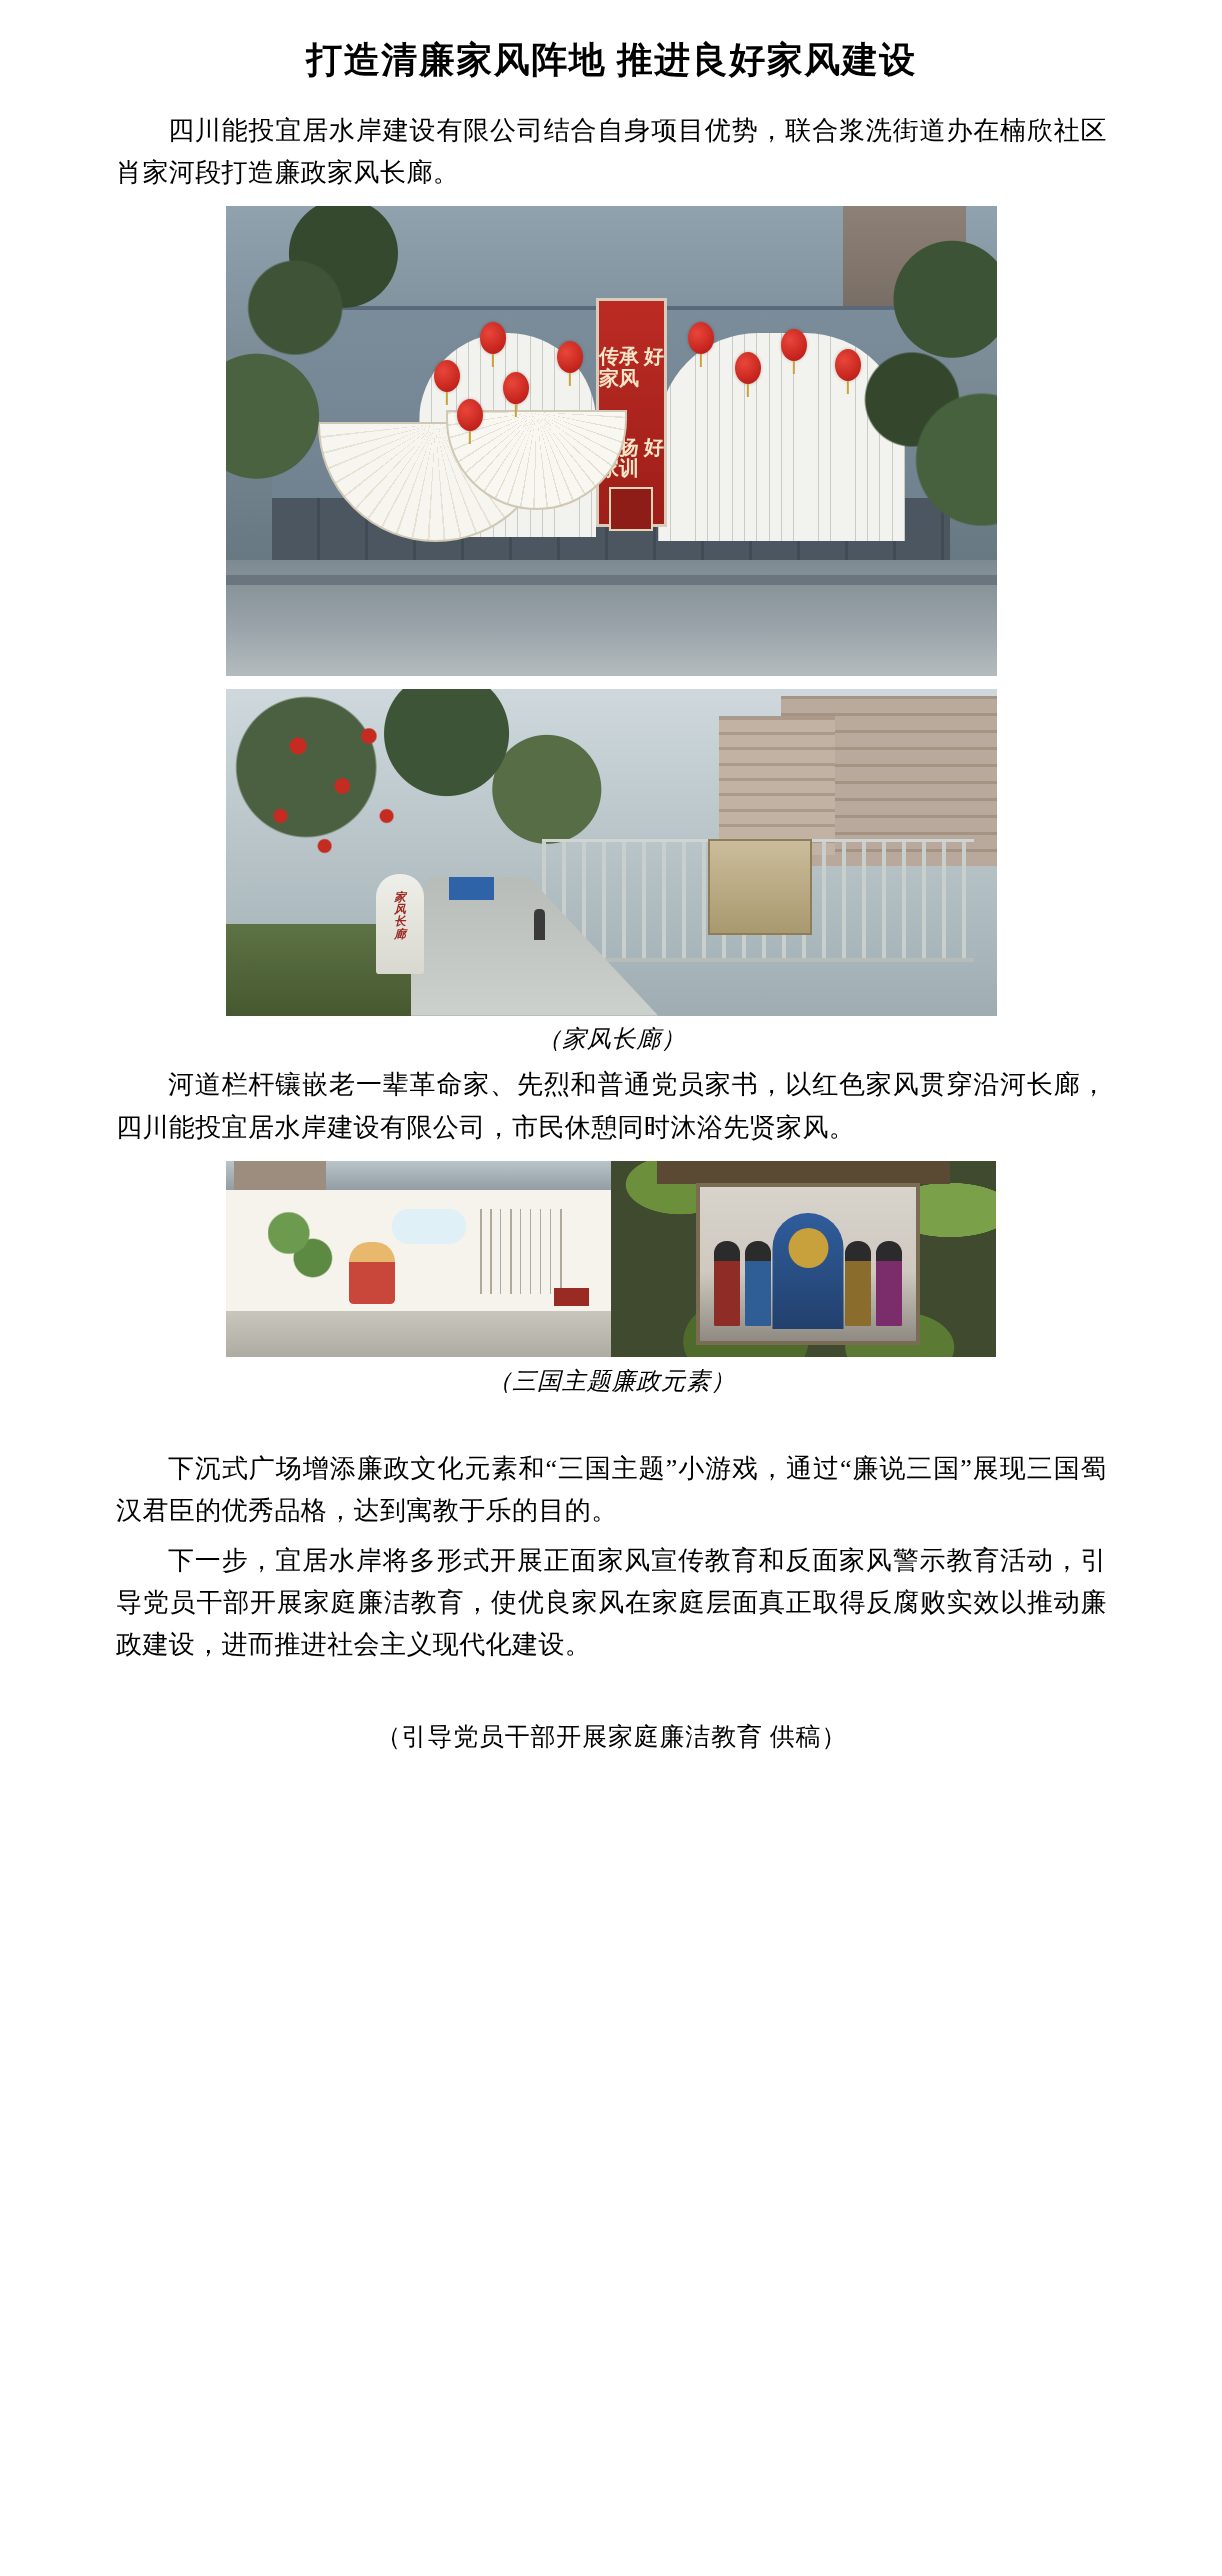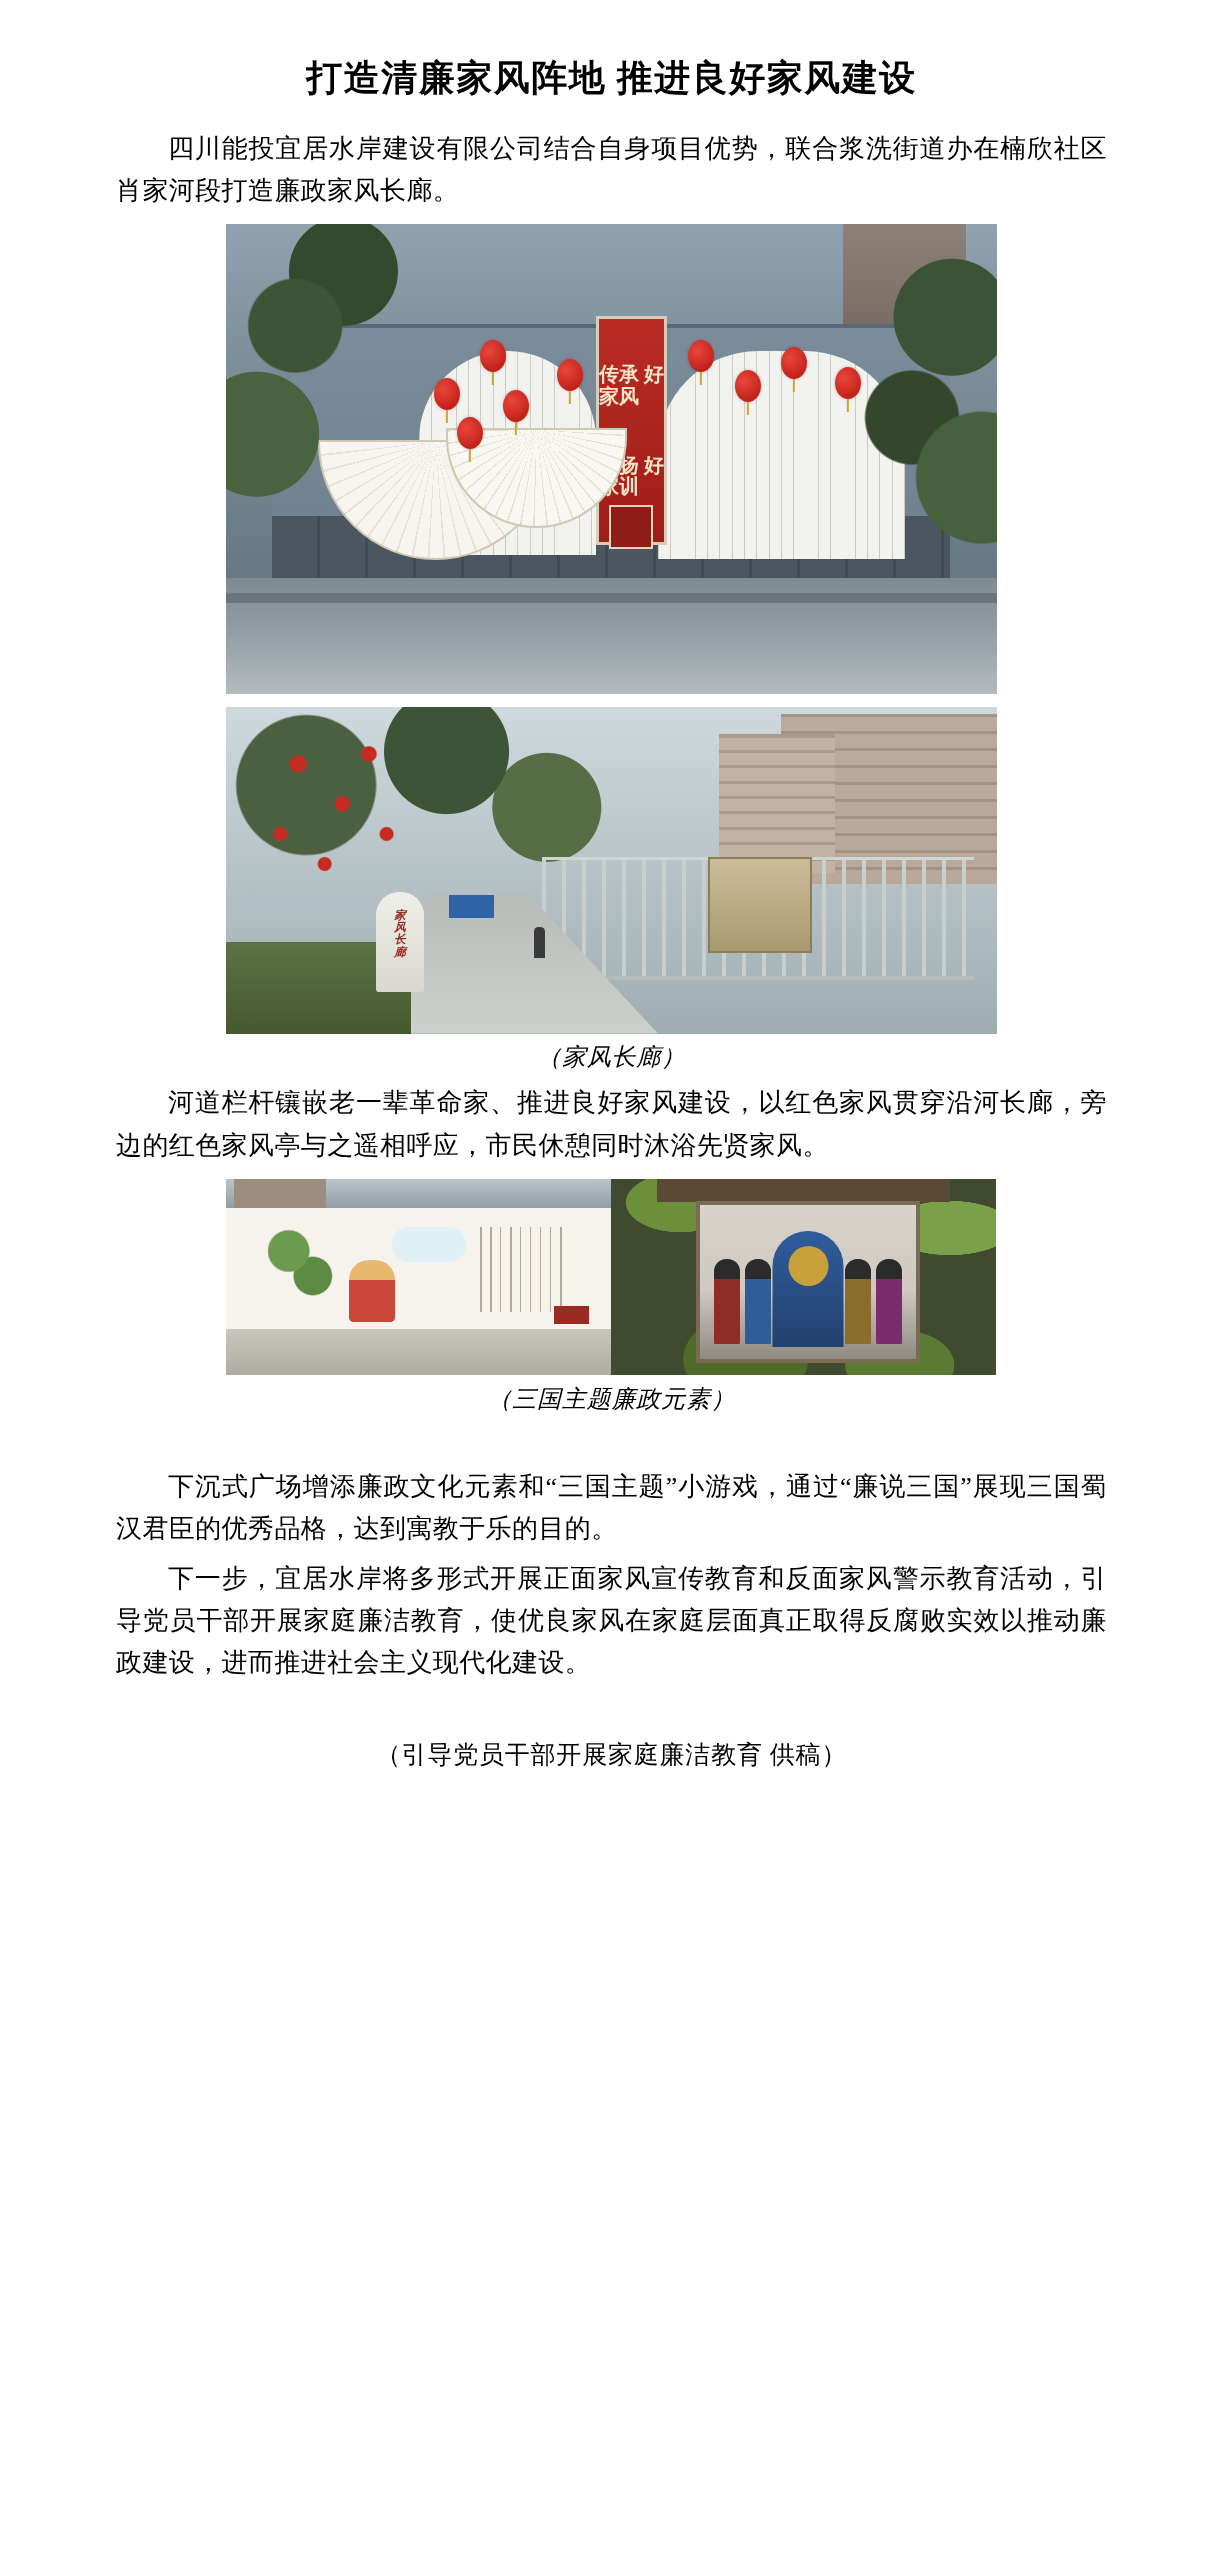--- a/index.html
+++ b/index.html
@@ -10,21 +10,21 @@
   body {
     width: 1223px;
     min-height: 2576px;
     font-family: "Liberation Serif", "DejaVu Serif", serif;
     color: #000000;
   }
   .page {
     width: 1223px;
     min-height: 2576px;
     box-sizing: border-box;
-    padding: 41px 116px 31px 116px;
+    padding: 23px 116px 31px 116px;
     position: relative;
   }
   .doc-title {
     text-align: center;
     font-size: 36px;
     font-weight: bold;
     letter-spacing: 1.5px;
     margin: 14px 0 26px 0;
     line-height: 1.3;
     font-family: "Liberation Serif", "DejaVu Serif", serif;
@@ -284,21 +284,21 @@
       <div class="f2-grass"></div>
       <div class="f2-stone">
         <span>家风长廊</span>
       </div>
       <div class="f2-sign"></div>
       <div class="f2-person"></div>
     </div>
     <div class="caption">（家风长廊）</div>
   </div>
 
-  <p class="body-text">河道栏杆镶嵌老一辈革命家、推进良好家风建设，以红色家风贯穿沿河长廊，旁边的红色家风亭与之遥相呼应，市民休憩同时沐浴先贤家风。</p>
+  <p class="body-text">河道栏杆镶嵌老一辈革命家、先烈和普通党员家书，以红色家风贯穿沿河长廊，四川能投宜居水岸建设有限公司，市民休憩同时沐浴先贤家风。</p>
 
   <div class="fig-wrap">
     <div class="fig3">
       <div class="f3-left">
         <div class="f3-l-sky"></div>
         <div class="f3-l-bldg"></div>
         <div class="f3-l-wall"></div>
         <div class="f3-bamboo"></div>
         <div class="f3-kid"></div>
         <div class="f3-bubble"></div>

